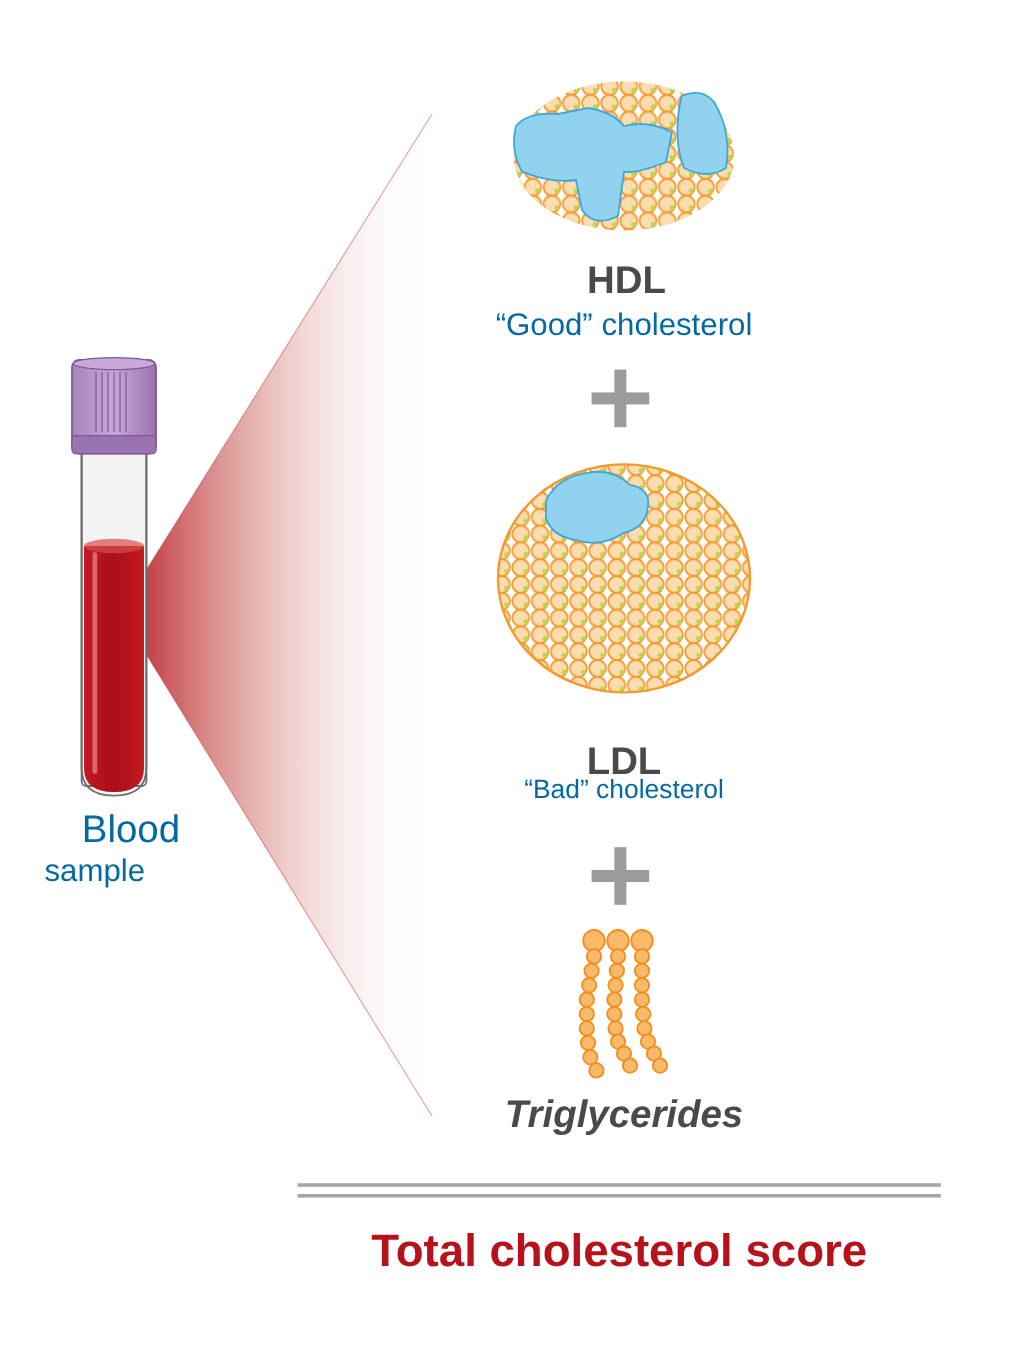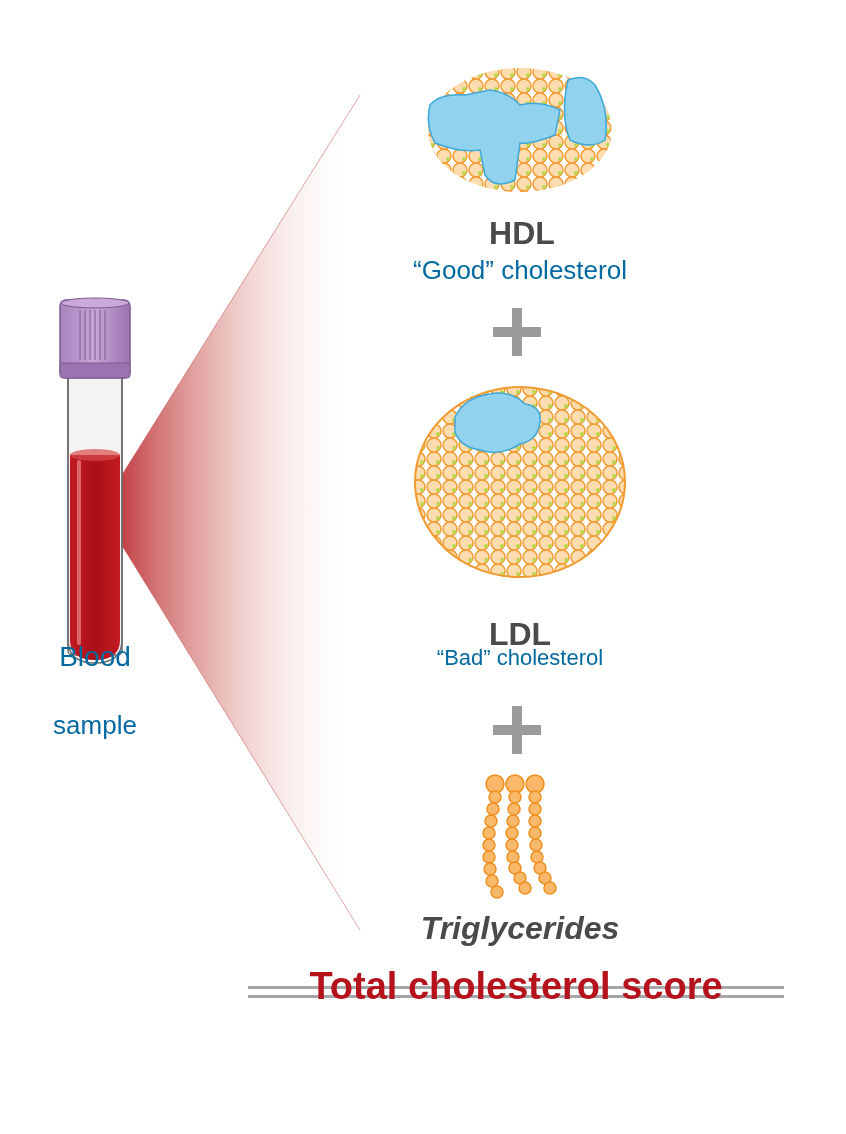--- a/index.html
+++ b/index.html
@@ -52,22 +52,22 @@
   <ellipse cx="40" cy="8" rx="34" ry="5" fill="#c9a8da" stroke="#7c5a90" stroke-width="1"></ellipse>
   <line x1="25" y1="15" x2="25" y2="65" stroke="#7c5a90" stroke-width="1"></line>
   <line x1="30" y1="15" x2="30" y2="65" stroke="#7c5a90" stroke-width="1"></line>
   <line x1="35" y1="15" x2="35" y2="65" stroke="#7c5a90" stroke-width="1"></line>
   <line x1="40" y1="15" x2="40" y2="65" stroke="#7c5a90" stroke-width="1"></line>
   <line x1="45" y1="15" x2="45" y2="65" stroke="#7c5a90" stroke-width="1"></line>
   <line x1="50" y1="15" x2="50" y2="65" stroke="#7c5a90" stroke-width="1"></line>
   <rect x="5" y="68" width="70" height="15" rx="3" fill="#9b73b0" stroke="#7c5a90" stroke-width="1"></rect>
 </svg>
 
-<div class="label-sub" style="left:40px;top:642px;width:110px;font-size:28px;line-height:30px;">Blood</div>
-<div class="label-sub" style="left:40px;top:710px;width:110px;font-size:26px;line-height:30px;">sample</div>
+<div class="label-sub" style="left:40px;top:676px;width:110px;font-size:32px;line-height:30px;text-align:right;">Blood</div>
+<div class="label-sub" style="left:24px;top:710px;width:110px;font-size:26px;line-height:30px;">sample</div>
 
 <svg class="abs" style="left:420px;top:65px" width="200" height="130" viewBox="0 0 200 130">
   <defs>
     <pattern id="lipidPat" width="16" height="14" patternUnits="userSpaceOnUse">
       <circle cx="8" cy="7" r="7" fill="#fddcb0" stroke="#f19a2e" stroke-width="1.5"></circle>
     </pattern>
     <pattern id="lipidPat2" width="16" height="14" patternUnits="userSpaceOnUse">
       <circle cx="8" cy="7" r="7" fill="#fddcb0" stroke="#f19a2e" stroke-width="1.5"></circle>
       <circle cx="12" cy="10" r="2" fill="#b8d94a"></circle>
     </pattern>
@@ -126,13 +126,13 @@
       <circle cx="70" cy="108" r="6"></circle>
       <circle cx="75" cy="118" r="6"></circle>
   </g>
 </svg>
 
 <div class="label-bold" style="left:380px;top:910px;width:280px;font-size:32px;font-style:italic;">Triglycerides</div>
 
 <div class="rule" style="top:986px;"></div>
 <div class="rule" style="top:995px;"></div>
 
-<div class="abs" style="left:248px;top:965px;width:536px;text-align:center;font-weight:bold;font-size:38px;color:#b5121b;font-family:'Liberation Sans',sans-serif;">Total cholesterol score</div>
+<div class="abs" style="left:248px;top:1022px;width:536px;text-align:center;font-weight:bold;font-size:38px;color:#b5121b;font-family:'Liberation Sans',sans-serif;">Total cholesterol score</div>
 
 </body></html>

